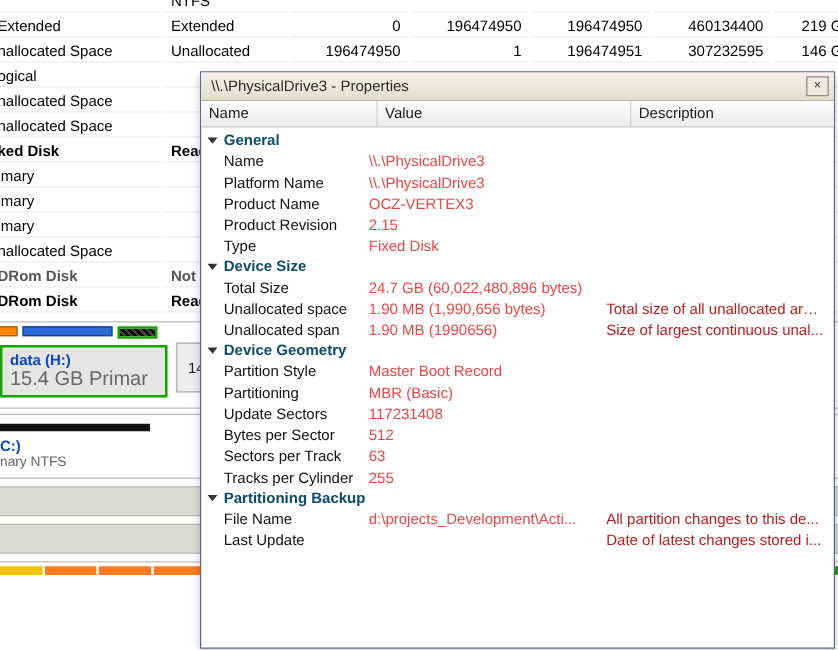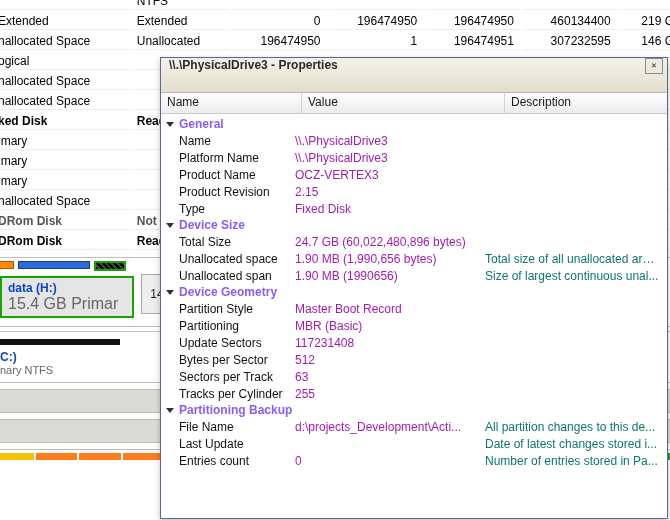--- a/index.html
+++ b/index.html
@@ -112,26 +112,26 @@
     height: 460px;
     border: 1px solid #5a6a88;
     background: #fff;
     box-shadow: 0 2px 6px rgba(0,0,0,0.25);
     display: flex;
     flex-direction: column;
   }
   .titlebar {
     height: 22px;
     display: flex;
+    align-items: center;
     background: linear-gradient(#f3f1eb, #e3dfcd);
     border-bottom: 1px solid #b8b6ad;
-    padding: 0 4px 12px 8px;
+    padding: 0 4px 0 8px;
     font-size: 12px;
     color: #2a2a2a;
-    font-weight: bold;
   }
   .titlebar .spacer { flex: 1; }
   .close-btn {
     width: 16px; height: 14px;
     border: 1px solid #8a8a8a;
     background: #ece9df;
     font-size: 9px;
     line-height: 12px;
     text-align: center;
     font-family: monospace;
@@ -157,41 +157,41 @@
   .prop-body {
     flex: 1;
     overflow: hidden;
     padding: 2px 0;
   }
   .prop-section-header {
     display: flex;
     align-items: center;
     padding: 1px 4px;
     font-weight: 700;
-    color: #8b5cf6;
+    color: #0c4a6e;
     cursor: pointer;
   }
   .disclosure {
     width: 10px;
     height: 10px;
     margin-right: 4px;
     display: inline-flex;
     align-items: center;
     justify-content: center;
   }
   .disclosure svg polygon { fill: #333; }
   .prop-row {
     display: flex;
     padding: 0 4px 0 18px;
     height: 17px;
     align-items: center;
   }
   .prop-row .pname { width: 116px; color: #111; }
-  .prop-row .pvalue { width: 190px; color: #a21caf; white-space: nowrap; overflow: hidden; text-overflow: ellipsis; }
-  .prop-row .pdesc  { flex: 1; color: #0f766e; white-space: nowrap; overflow: hidden; text-overflow: ellipsis; padding-right: 4px; }
+  .prop-row .pvalue { width: 190px; color: #ef4444; white-space: nowrap; overflow: hidden; text-overflow: ellipsis; }
+  .prop-row .pdesc  { flex: 1; color: #b91c1c; white-space: nowrap; overflow: hidden; text-overflow: ellipsis; padding-right: 4px; }
 </style>
 </head>
 <body>
 
 <table class="bg-table">
   <tbody id="bg-rows">
       <tr>
         <td></td>
         <td>NTFS</td>
         <td class="num"></td>
@@ -483,20 +483,15 @@
       <div class="prop-row">
         <div class="pname">File Name</div>
         <div class="pvalue">d:\projects_Development\Acti...</div>
         <div class="pdesc">All partition changes to this de...</div>
       </div>
       <div class="prop-row">
         <div class="pname">Last Update</div>
         <div class="pvalue"></div>
         <div class="pdesc">Date of latest changes stored i...</div>
       </div>
-      <div class="prop-row">
-        <div class="pname">Entries count</div>
-        <div class="pvalue">0</div>
-        <div class="pdesc">Number of entries stored in Pa...</div>
-      </div>
     </div>
 
 </div>
 
 </body></html>

